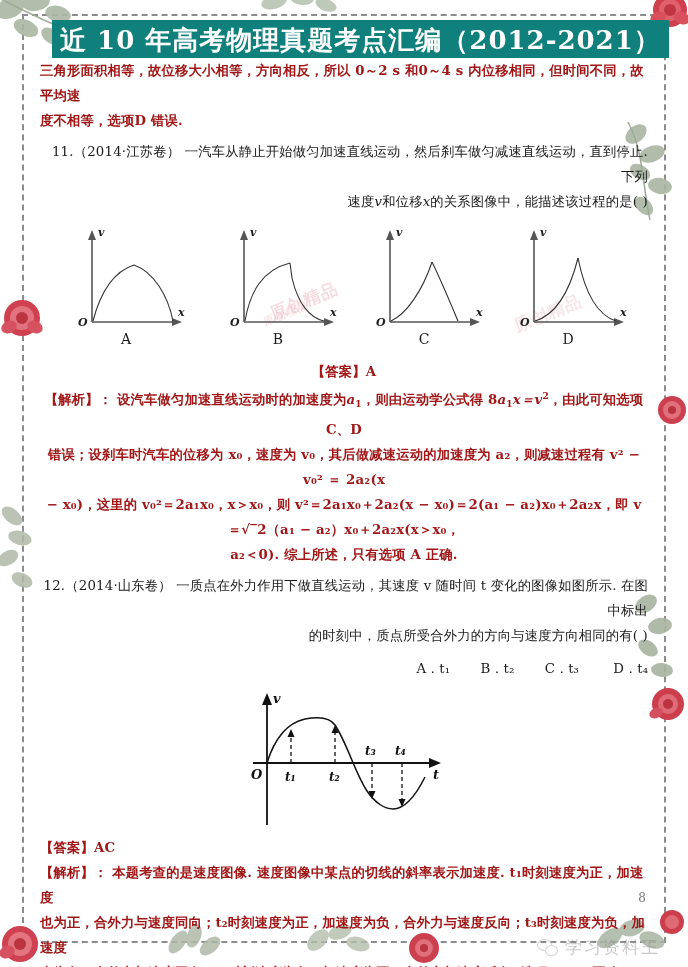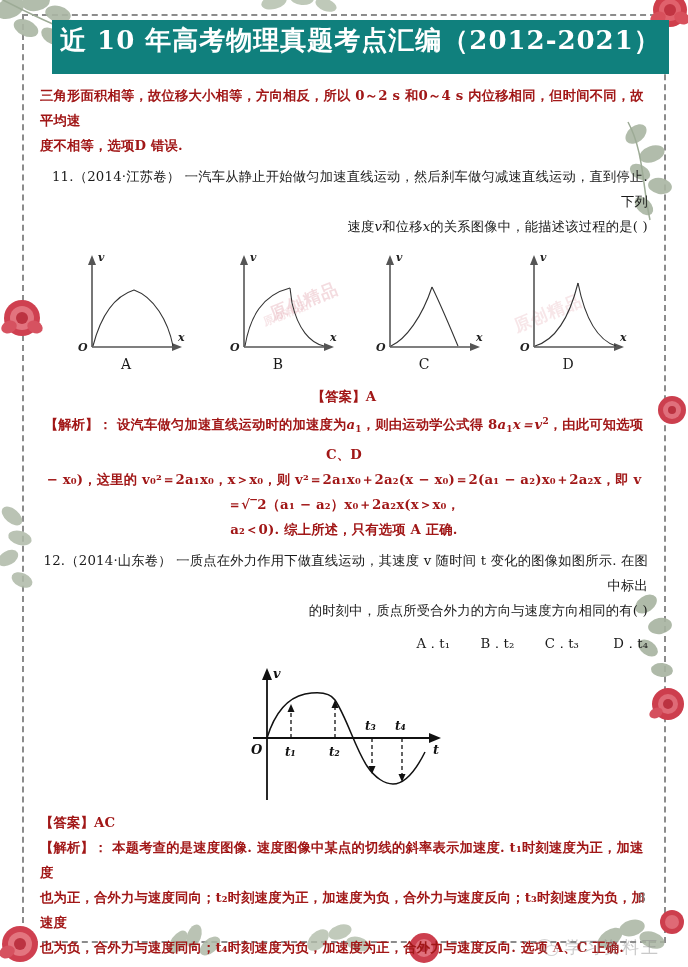--- a/index.html
+++ b/index.html
@@ -25,21 +25,21 @@
   
   .content{position:absolute;left:40px;top:20px;width:608px;}
 
   .banner{
     display:inline-block;
     background:#10807d;
     color:#ffffff;
     font-size:26px;
     font-weight:bold;
     letter-spacing:1px;
-    padding:3px 8px 16px 8px;
+    padding:3px 8px 0 8px;
     margin-left:12px;
     font-family:"DejaVu Serif","Liberation Serif",serif;
     white-space:nowrap;
   }
 
   .red{color:#a11717;}
   .black{color:#1a1a1a;text-align:right;}
 
   p.line{
     margin:0;
@@ -237,21 +237,21 @@
   <div class="wm" style="left:268px;top:290px;">原创精品</div>
   <div class="wm small" style="left:262px;top:306px;opacity:.35;">原创精品</div>
   <div class="wm" style="left:512px;top:302px;opacity:.35;">原创精品</div>
 
   <div class="content">
 
     
     <div class="banner">近 10 年高考物理真题考点汇编（2012-2021）</div>
 
     
-    <div style="margin-top:9px;">
+    <div style="">
       <p class="line red bold">三角形面积相等，故位移大小相等，方向相反，所以 0～2 s 和0～4 s 内位移相同，但时间不同，故平均速</p>
       <p class="line red bold">度不相等，选项D 错误.</p>
     </div>
 
     
     <div class="para">
       <p class="line black">
         <span>11.</span><span>（2014·江苏卷）</span>
         <span>一汽车从静止开始做匀加速直线运动，然后刹车做匀减速直线运动，直到停止. 下列</span>
       </p>
@@ -325,20 +325,21 @@
 
     
     <div style="margin-top:2px;text-align:center;">
       <p class="line red bold">
         <span>【答案】</span><span>A</span>
       </p>
       <p class="line red bold">
         <span>【解析】：</span>
         <span>设汽车做匀加速直线运动时的加速度为</span><span class="ital">a</span><sub>1</sub><span>，则由运动学公式得 8</span><span class="ital">a</span><sub>1</sub><span class="ital">x＝v</span><sup>2</sup><span>，由此可知选项 C、D</span>
       </p>
+      <p class="line red bold">错误；设刹车时汽车的位移为 x₀，速度为 v₀，其后做减速运动的加速度为 a₂，则减速过程有 v² − v₀² ＝ 2a₂(x</p>
       <p class="line red bold">− x₀)，这里的 v₀²＝2a₁x₀，x＞x₀，则 v²＝2a₁x₀＋2a₂(x − x₀)＝2(a₁ − a₂)x₀＋2a₂x，即 v＝√‾2（a₁ − a₂）x₀＋2a₂x(x＞x₀，</p>
       <p class="line red bold">a₂＜0). 综上所述，只有选项 A 正确.</p>
     </div>
 
     
     <div class="para">
       <p class="line black">
         <span>12.</span><span>（2014·山东卷）</span>
         <span>一质点在外力作用下做直线运动，其速度 v 随时间 t 变化的图像如图所示. 在图中标出</span>
       </p>

